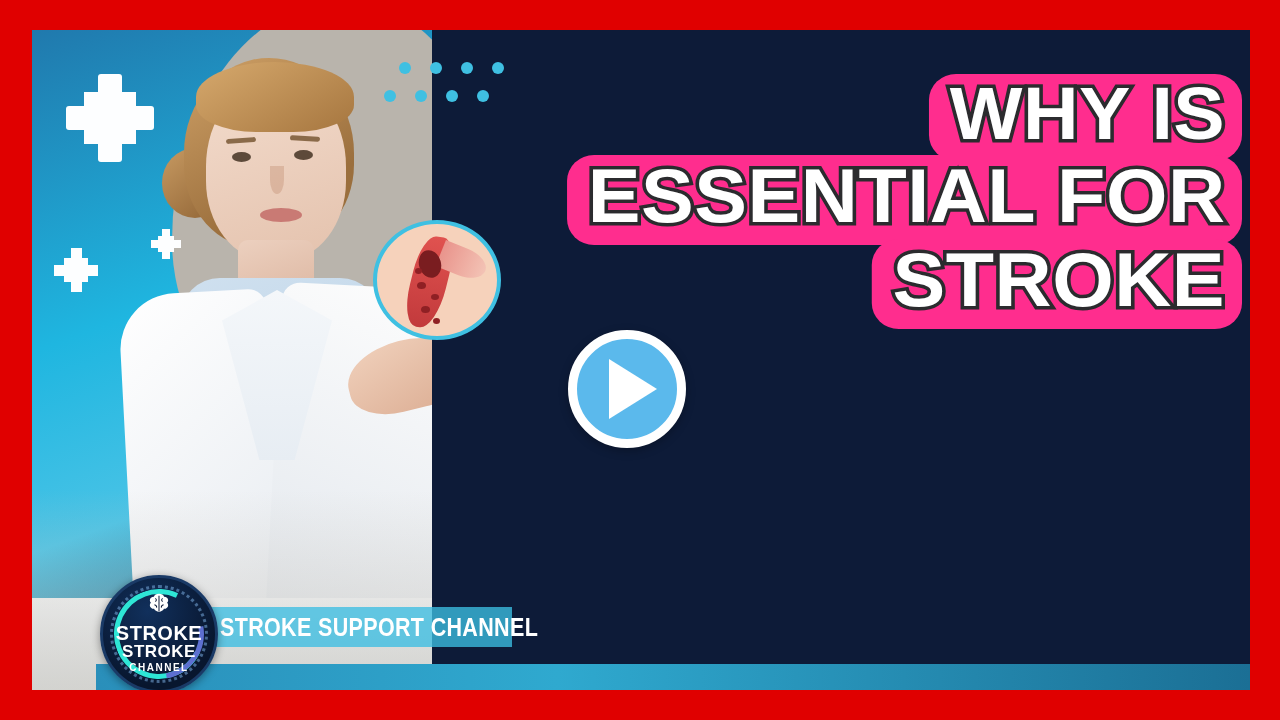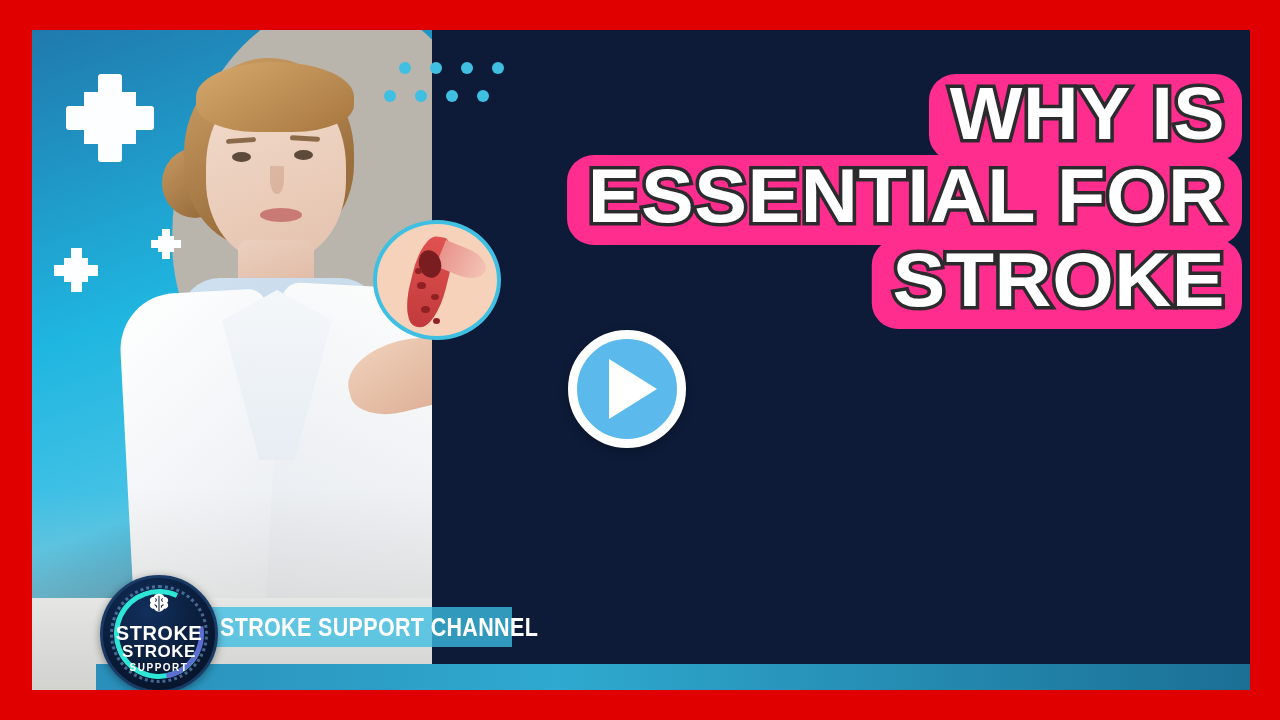--- a/index.html
+++ b/index.html
@@ -326,18 +326,18 @@
     <div class="logo">
       <div class="logo-ring"></div>
       <div class="arc-teal"></div>
       <div class="arc-blue"></div>
       <svg class="brain" viewBox="0 0 32 24">
         <path d="M16 2c-3 0-5 1.4-5.6 3.2C8 5.2 6 6.6 6 9c0 1.2.5 2.1 1.2 2.8C6.4 12.4 6 13.3 6 14.4c0 2.3 2 4 4.6 4 .9 1.9 2.9 3.1 5.4 3.1s4.5-1.2 5.4-3.1c2.6 0 4.6-1.7 4.6-4 0-1.1-.4-2-1.2-2.6C25.5 11.1 26 10.2 26 9c0-2.4-2-3.8-4.4-3.8C21 3.4 19 2 16 2z" fill="#ffffff"></path>
         <path d="M16 4v17M12 7c1.5 1 1.5 2.5 0 3.5M20 7c-1.5 1-1.5 2.5 0 3.5M11 14c1.8.4 2.6 1.6 2.4 3M21 14c-1.8.4-2.6 1.6-2.4 3" stroke="#0d1b38" stroke-width="1.1" fill="none"></path>
       </svg>
       <div class="logo-t1">STROKE</div>
       <div class="logo-t2">STROKE</div>
-      <div class="logo-t3">SUPPORT</div>
+      <div class="logo-t3">CHANNEL</div>
     </div>
 
     <div class="bottom-strip"></div>
   </div>
 </div>
 
 </body></html>

